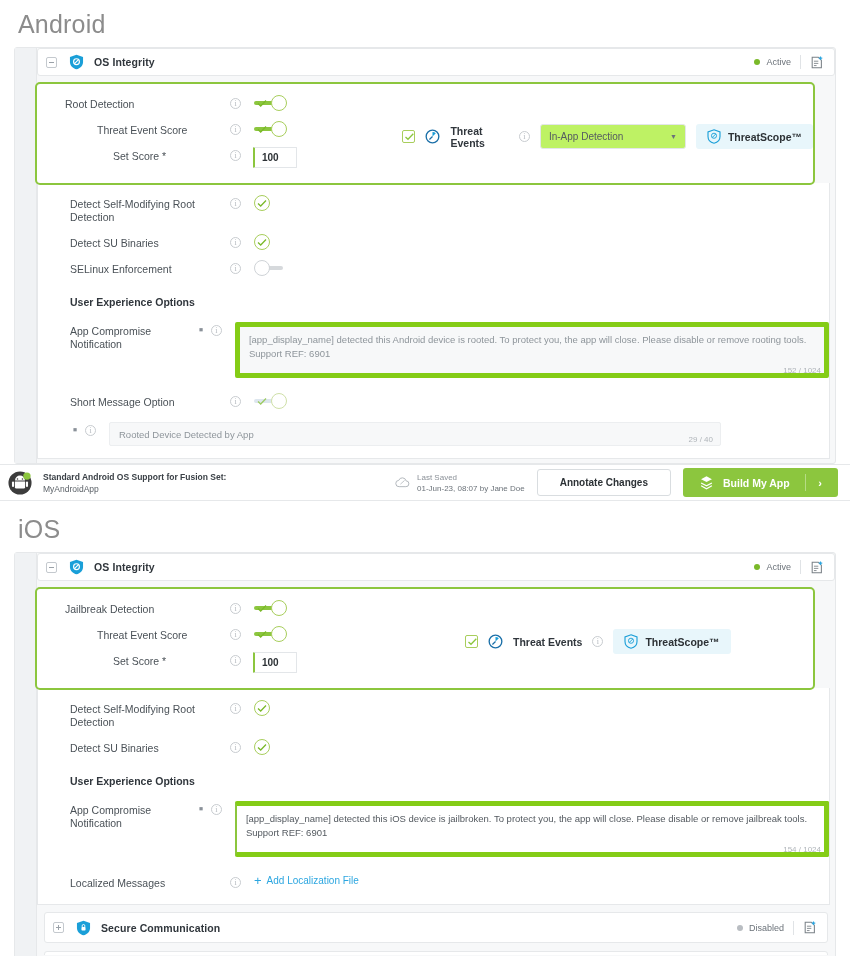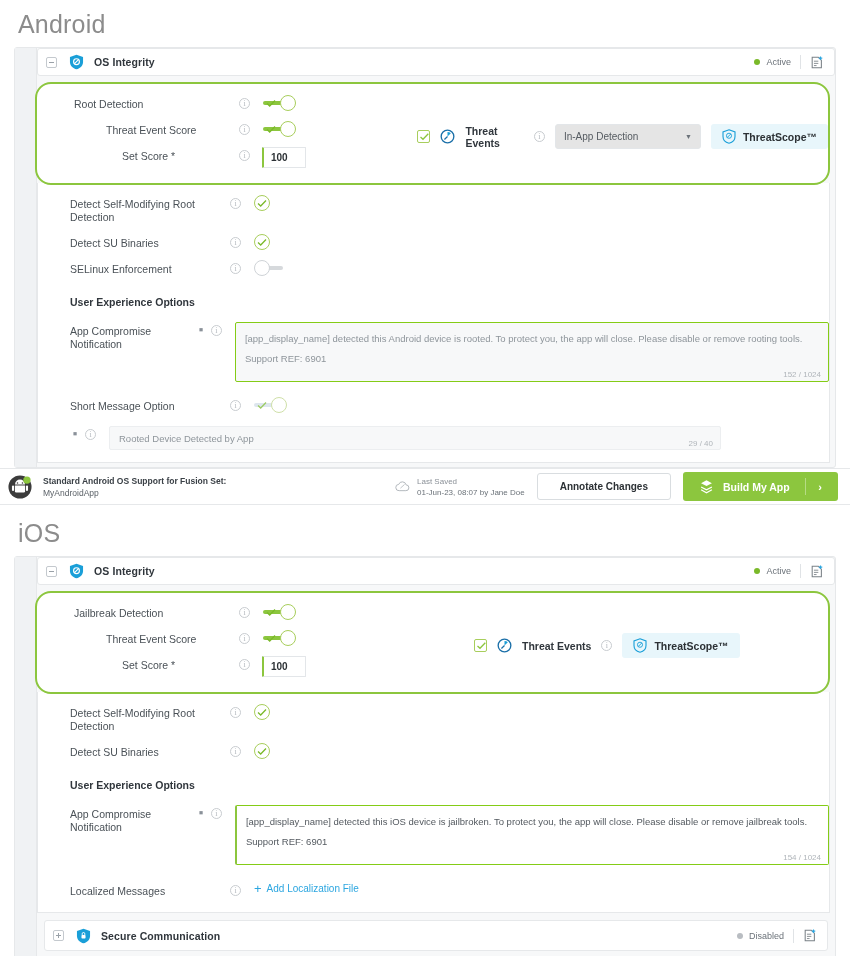--- a/index.html
+++ b/index.html
@@ -72,25 +72,25 @@
   .status-dot { width: 6px; height: 6px; border-radius: 50%; display:inline-block; }
   .status-dot.active { background: #7ab929; }
   .status-dot.disabled { background: #b9bdc2; }
   .status-text { font-size: 9px; color: #6b7279; margin-left: 6px; }
   .divider-v { width: 1px; height: 14px; background: #e0e3e6; margin: 0 9px; }
   .doc-icon { display:flex; }
 
   
   .hl-group {
     position: relative;
-    margin: 6px 5px 0 20px;
+    margin: 6px 20px 0 20px;
     border: 2px solid #8cc63e;
-    border-radius: 16px;
+    border-radius: 5px;
     background: #ffffff;
-    padding: 6px 0 10px 17px;
+    padding: 6px 0 10px 8px;
   }
 
   
   .row {
     display: flex; align-items: flex-start;
     min-height: 26px;
     padding: 5px 0 5px 0;
     position: relative;
   }
   .row-label {
@@ -138,38 +138,38 @@
     border-radius: 1px;
   }
 
   
   .te-check {
     width: 13px; height: 13px; border: 1.3px solid #a8ce5c;
     border-radius: 2px; background:#fff; position: relative; flex:0 0 auto;
   }
   .te-label { font-size: 10.5px; font-weight: bold; color: #30363c; }
   .select-box {
-    width: 170px; height: 25px; background: #e5e5e5;
+    width: 170px; height: 25px; background: #bef264;
     border: 1px solid #e3e6e9; border-radius: 3px;
     display: flex; align-items: center; padding: 0 8px;
     font-size: 10px; color: #555b61; gap: 27px;
   }
   .select-caret { margin-left: auto; font-size: 7px; color: #6b7279; }
   .ts-btn {
     height: 25px; background: #e8f6fb; border-radius: 3px;
     display: flex; align-items: center; gap: 7px; padding: 0 11px;
     font-size: 10.5px; font-weight: bold; color: #2c3135;
   }
 
   
   .ta-wrap { position: relative; }
   .textarea {
-    background: #f7f8f9; border: 1px solid #84cc16;
+    background: #f7f8f9; border: 5px solid #84cc16;
     border-radius: 2px; min-height: 36px;
-    font-size: 9.5px; color: #8e959b; line-height: 20px;
+    font-size: 9.5px; color: #8e959b; line-height: 14px;
     padding: 6px 9px 12px 9px;
   }
   .textarea.accent { background: #fff; border-left: 2.5px solid #8cc63e; color:#53595f; }
   .counter {
     position: absolute; right: 8px; bottom: 3px;
     font-size: 8px; color: #b0b5ba;
   }
   .small-input {
     background: #f7f8f9; border: 1px solid #eceef0; border-radius: 2px;
     height: 24px; font-size: 9.5px; color: #8e959b;

